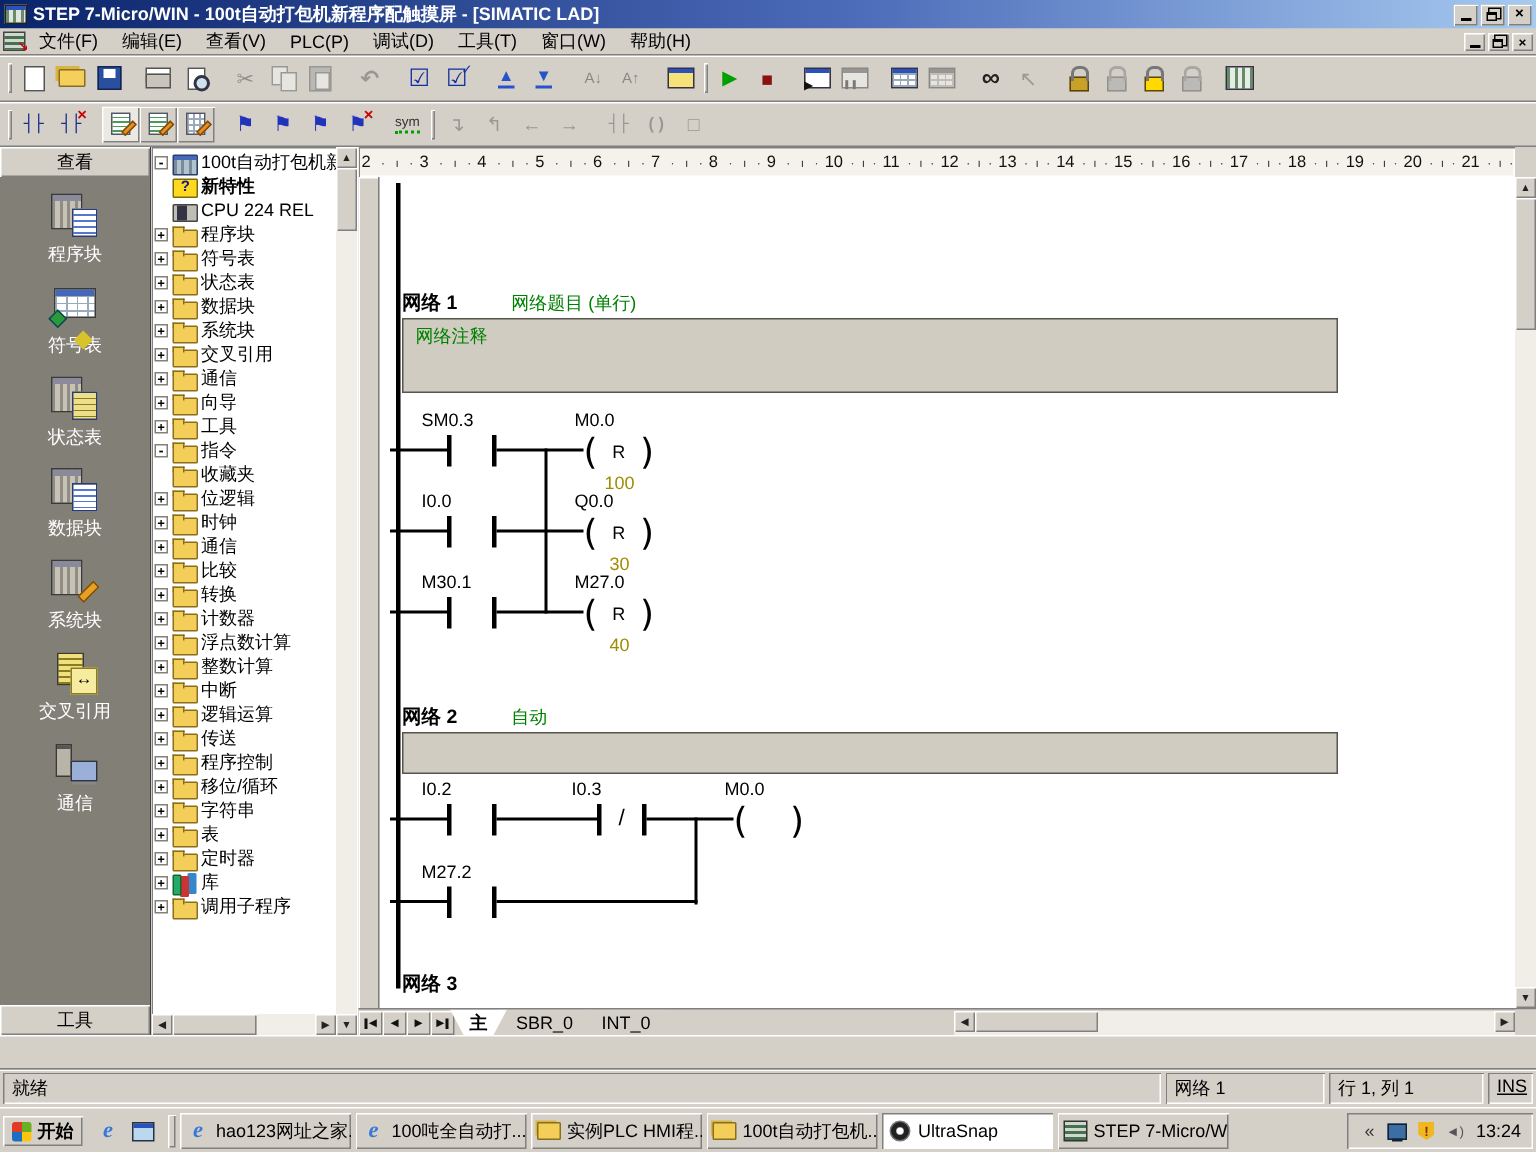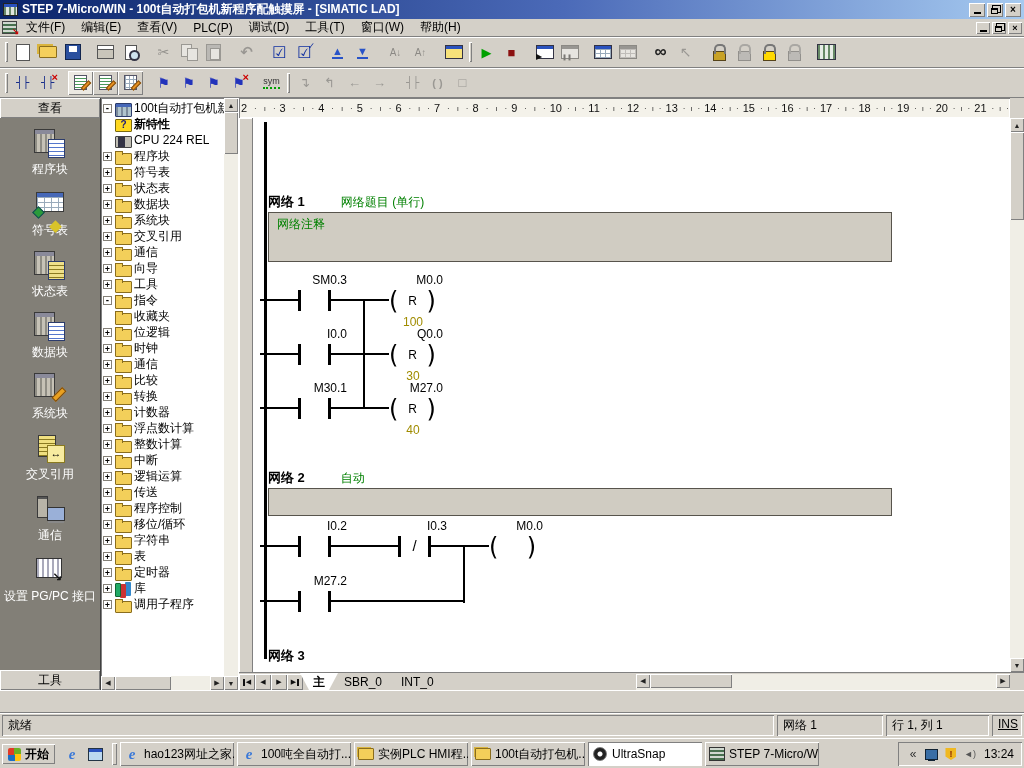--- a/index.html
+++ b/index.html
@@ -160,21 +160,21 @@
   .netlabel { font-weight:bold; font-size:13px; }
   .nettitle { color:#008000; }
   .ladnet { position:absolute; left:0; right:0; }
   .lrow { position:absolute; left:0; right:0; height:22px; }
   .rwire { position:absolute; top:9px; height:2px; background:#000; }
   .vwire { position:absolute; width:2px; background:#000; display:block; }
   .contact { position:absolute; top:0; width:33px; height:21px; background:#fff; }
   .contact::before, .contact::after { content:""; position:absolute; top:0; width:3px; height:21px; background:#000; }
   .contact::before { left:0; } .contact::after { right:0; }
   .contact .slash { position:absolute; left:0; right:0; top:1px; text-align:center; font-size:15px; color:#000; }
-  .clabel, .klabel { position:absolute; top:-17px; width:66px; text-align:right; font-size:12px; color:#000; }
+  .clabel, .klabel { position:absolute; top:-17px; width:66px; text-align:left; font-size:12px; color:#000; }
   .coil { position:absolute; top:-3px; width:47px; height:27px; background:#fff; display:flex; align-items:center; justify-content:space-between; }
   .coil .par { font-size:24px; font-family:"DejaVu Sans",sans-serif; line-height:26px; }
   .coil .cop { font-size:12px; }
   .koilop { position:absolute; top:25px; width:60px; text-align:center; color:#a08c00; font-size:12px; }
 
   
   .box-prog { top:12px; height:56px; }
   .hdr-n1 { top:76px; }
   .box-n1 { top:94px; height:50px; }
   .net1 { top:152px; height:186px; }
@@ -451,24 +451,20 @@
           <div class="nav-item">
             <span class="sicon" data-sicon="cross-reference"></span>
             <span class="nlabel">交叉引用</span>
           </div>
 
           <div class="nav-item">
             <span class="sicon" data-sicon="communications"></span>
             <span class="nlabel">通信</span>
           </div>
 
-          <div class="nav-item">
-            <span class="sicon" data-sicon="pgpc-interface"></span>
-            <span class="nlabel">设置 PG/PC 接口</span>
-          </div>
         </div>
       <div class="navbar-footer raised-thin">工具</div>
     </div>
 
     <div class="treepanel">
       <div class="treecol">
         <div class="tree">
           <div class="trow">
             <span class="exp">-</span>
             <span class="ticon" data-ticon="project"></span>

